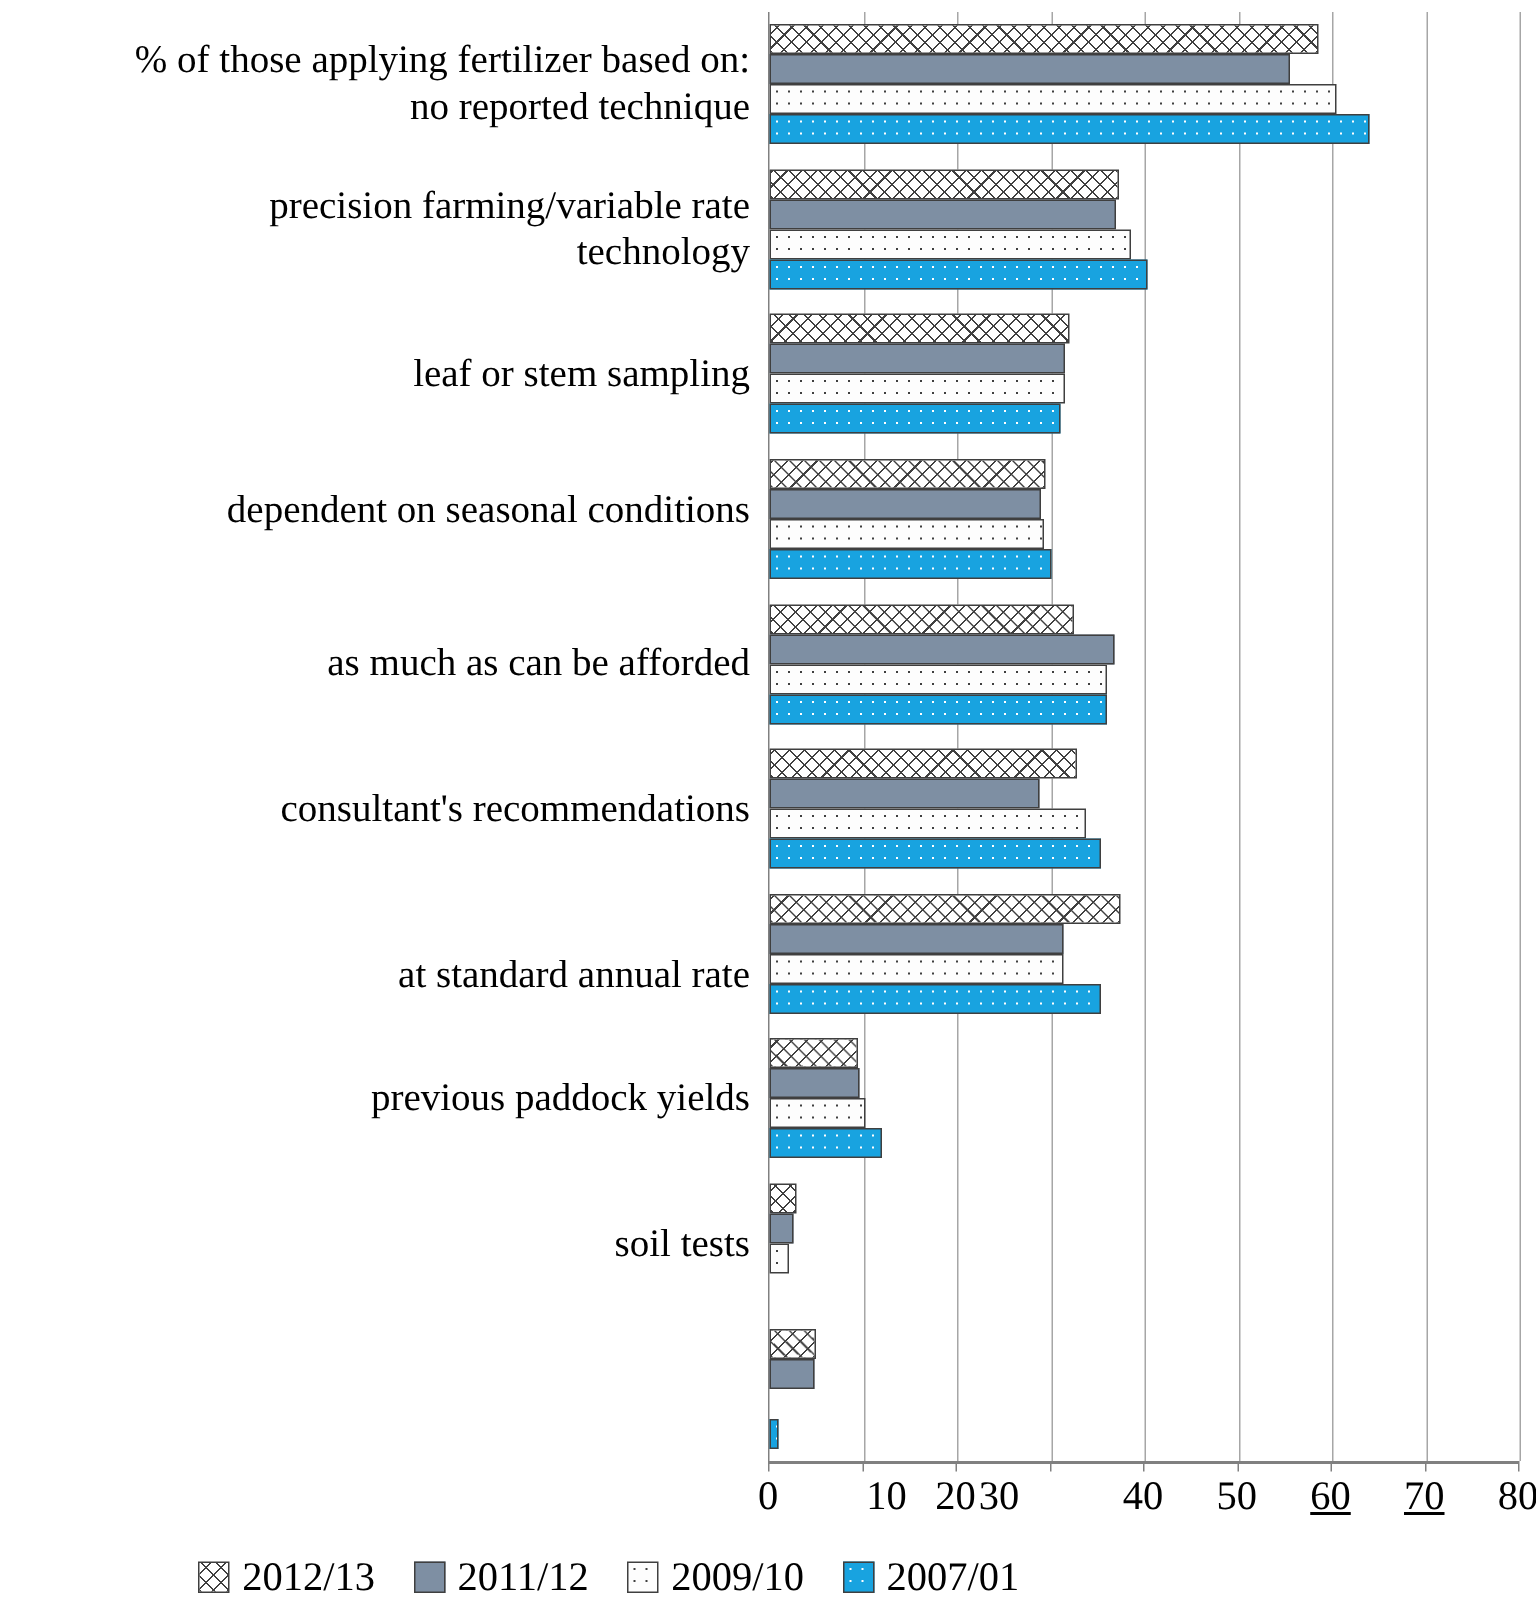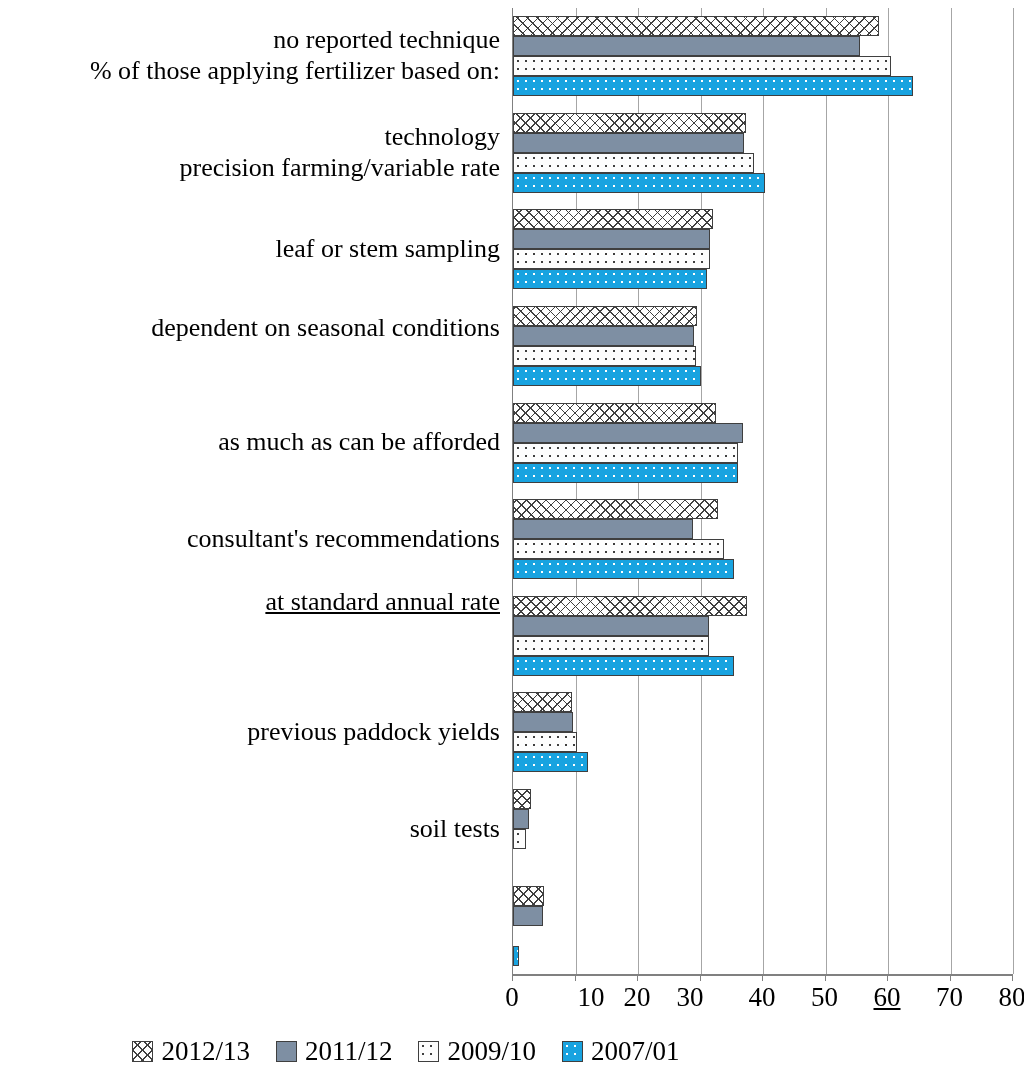--- a/index.html
+++ b/index.html
@@ -212,55 +212,55 @@
 
   <div class="x-axis-line"></div>
   <div id="x-ticks">
       <div class="tick" style="left: 512px;"></div>
       <div class="x-tick-label" style="left: 482px;">0</div>
       <div class="tick" style="left: 574.5px;"></div>
       <div class="x-tick-label" style="left: 544.5px; text-align: right;">10</div>
       <div class="tick" style="left: 637px;"></div>
       <div class="x-tick-label" style="left: 607px;">20</div>
       <div class="tick" style="left: 699.5px;"></div>
-      <div class="x-tick-label" style="left: 660px; text-align: center;">30</div>
+      <div class="x-tick-label" style="left: 636px; text-align: center;">30</div>
       <div class="tick" style="left: 762px;"></div>
       <div class="x-tick-label" style="left: 732px;">40</div>
       <div class="tick" style="left: 824.5px;"></div>
       <div class="x-tick-label" style="left: 794.5px;">50</div>
       <div class="tick" style="left: 887px;"></div>
       <div class="x-tick-label" style="left: 857px; text-decoration: underline;">60</div>
       <div class="tick" style="left: 949.5px;"></div>
-      <div class="x-tick-label" style="left: 919.5px;">70</div>
+      <div class="x-tick-label" style="left: 919.5px; text-decoration: underline;">70</div>
       <div class="tick" style="left: 1012px;"></div>
       <div class="x-tick-label" style="left: 982px;">80</div>
     </div>
 
   <div id="cat-labels">
       <div class="cat-label" style="top: 25.3px;">
+        <div>% of those applying fertilizer based on:</div>
         <div>no reported technique</div>
-        <div>% of those applying fertilizer based on:</div>
       </div>
       <div class="cat-label" style="top: 121.9px;">
+        <div>precision farming/variable rate</div>
         <div>technology</div>
-        <div>precision farming/variable rate</div>
       </div>
       <div class="cat-label" style="top: 234px;">
         <div>leaf or stem sampling</div>
       </div>
-      <div class="cat-label" style="top: 313px; margin-left: 32px;">
+      <div class="cat-label" style="top: 325px; margin-left: 32px;">
         <div>dependent on seasonal conditions</div>
       </div>
       <div class="cat-label" style="top: 427.2px;">
         <div>as much as can be afforded</div>
       </div>
       <div class="cat-label" style="top: 523.8px;">
         <div>consultant's recommendations</div>
       </div>
-      <div class="cat-label" style="top: 587px; text-decoration: underline;">
+      <div class="cat-label" style="top: 635px;">
         <div>at standard annual rate</div>
       </div>
       <div class="cat-label" style="top: 717px;">
         <div>previous paddock yields</div>
       </div>
       <div class="cat-label" style="top: 813.6px;">
         <div>soil tests</div>
       </div>
       <div class="cat-label" style="top: 894.7px;">
       </div>

